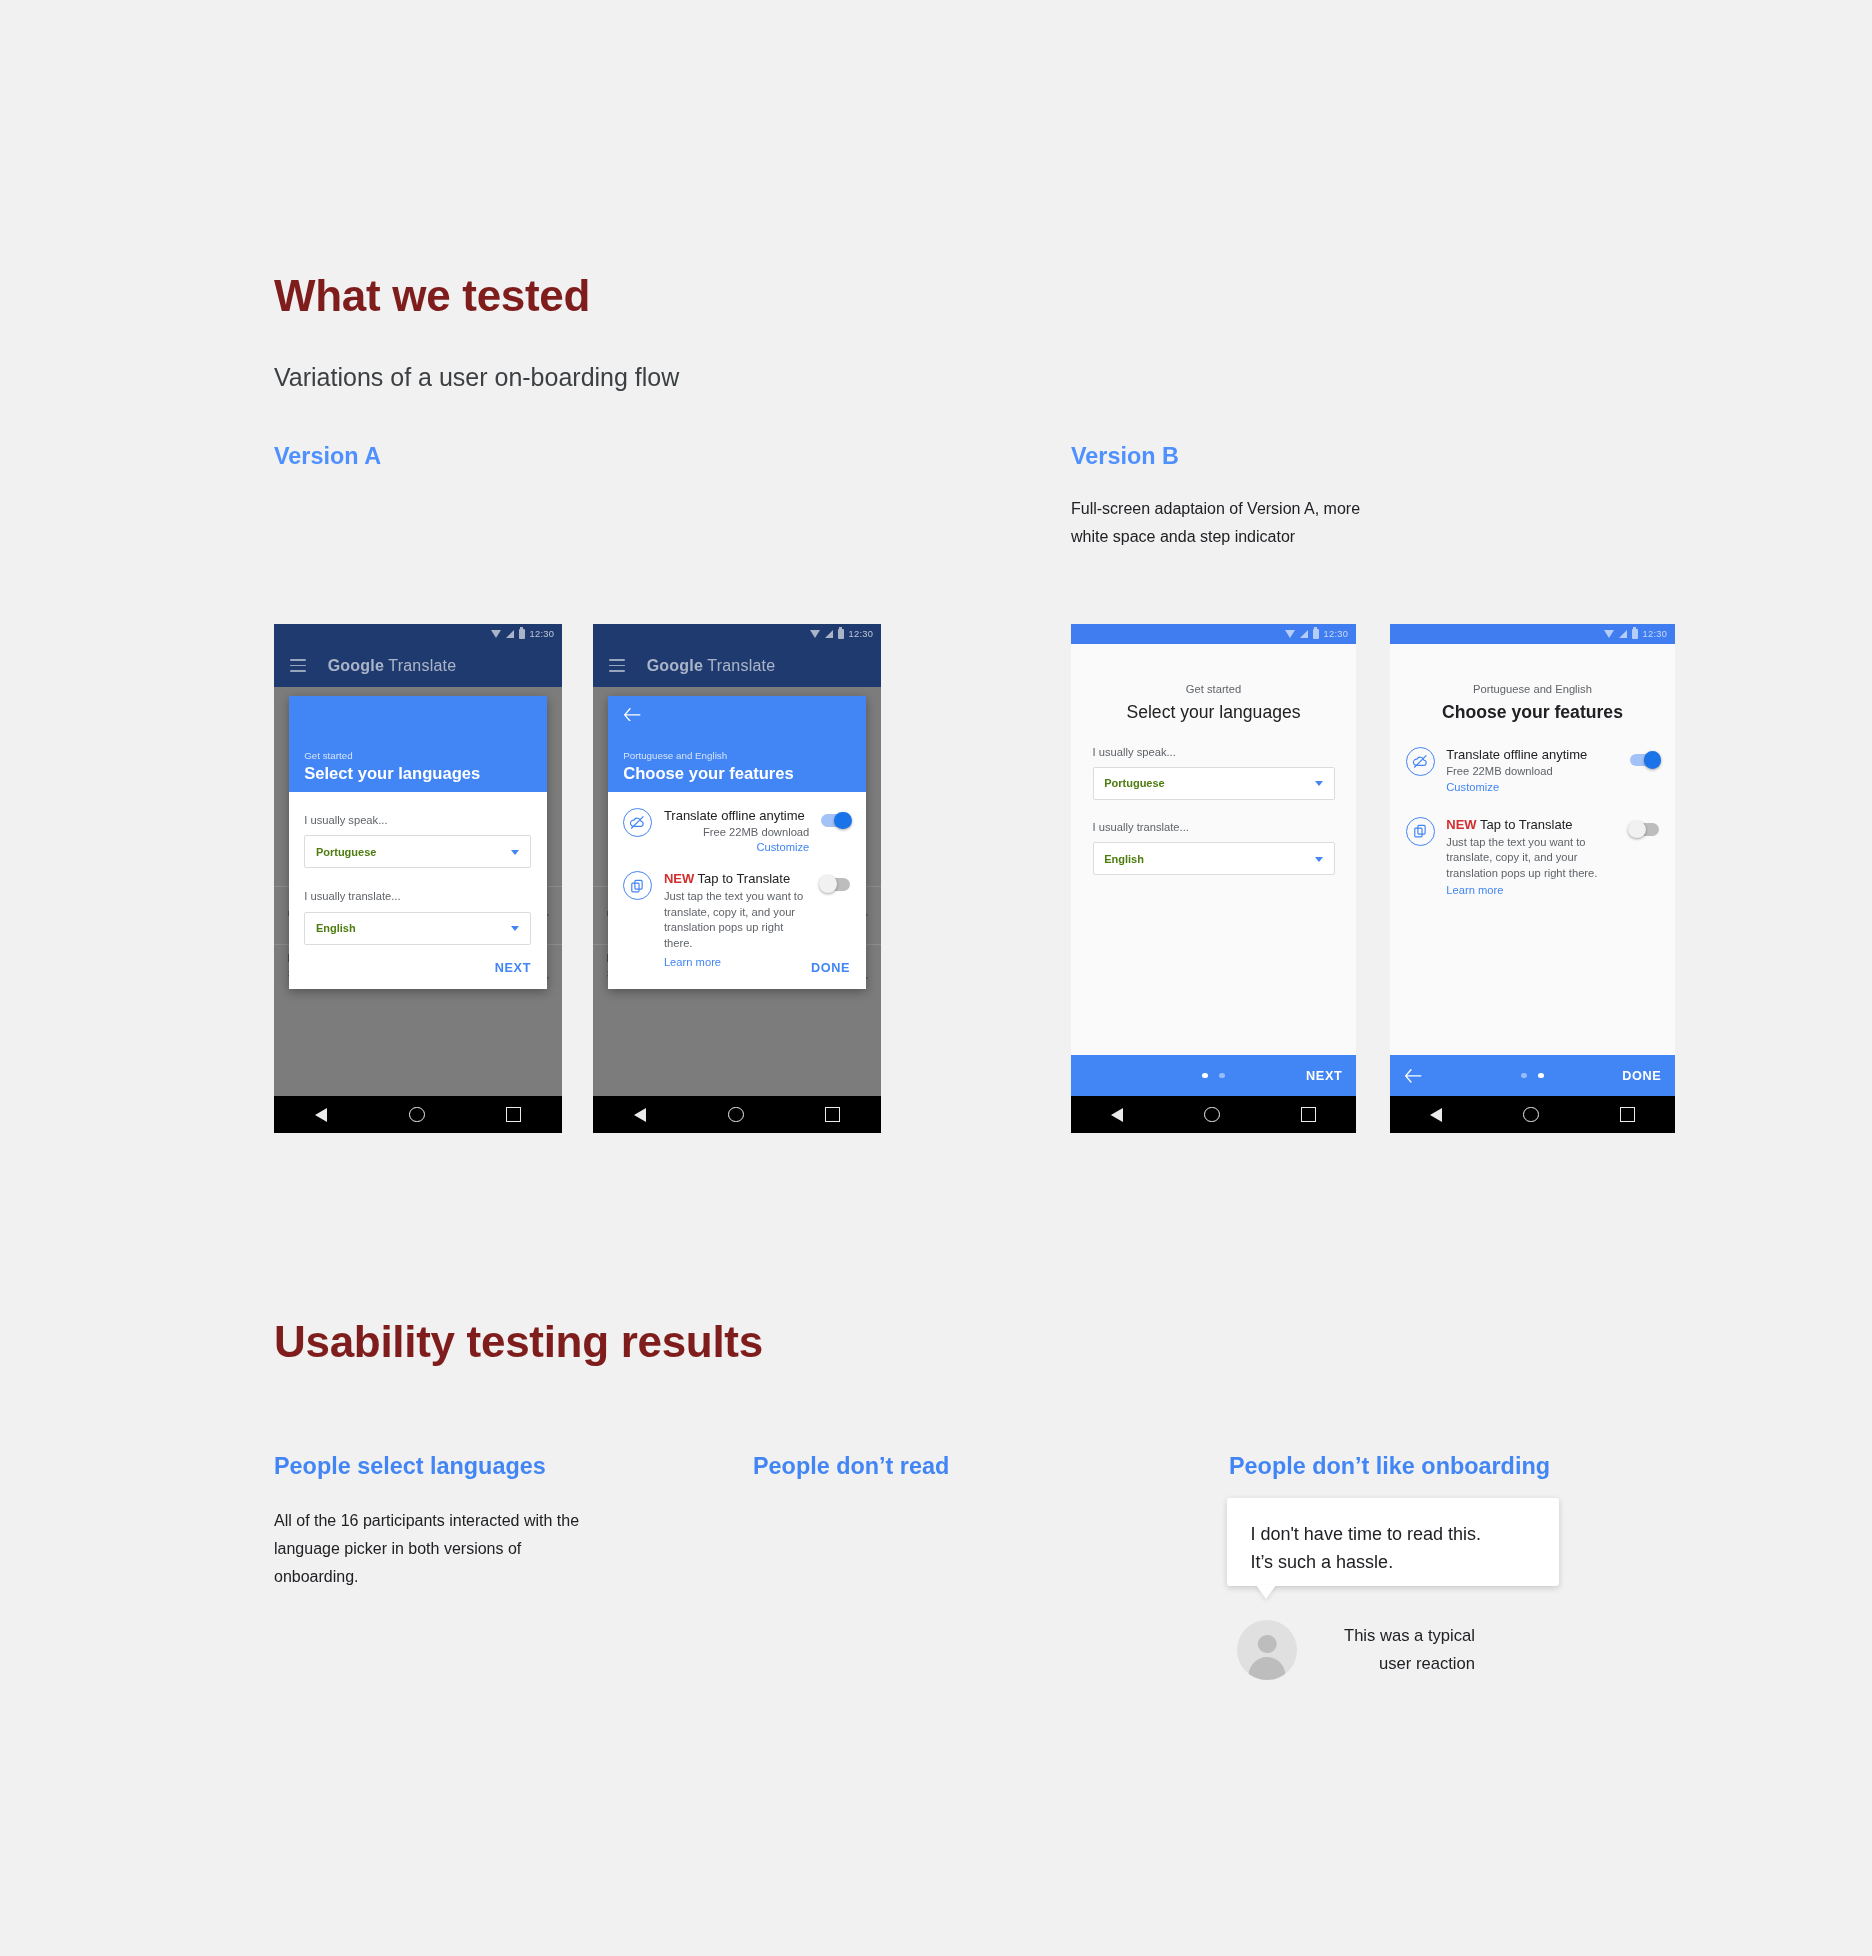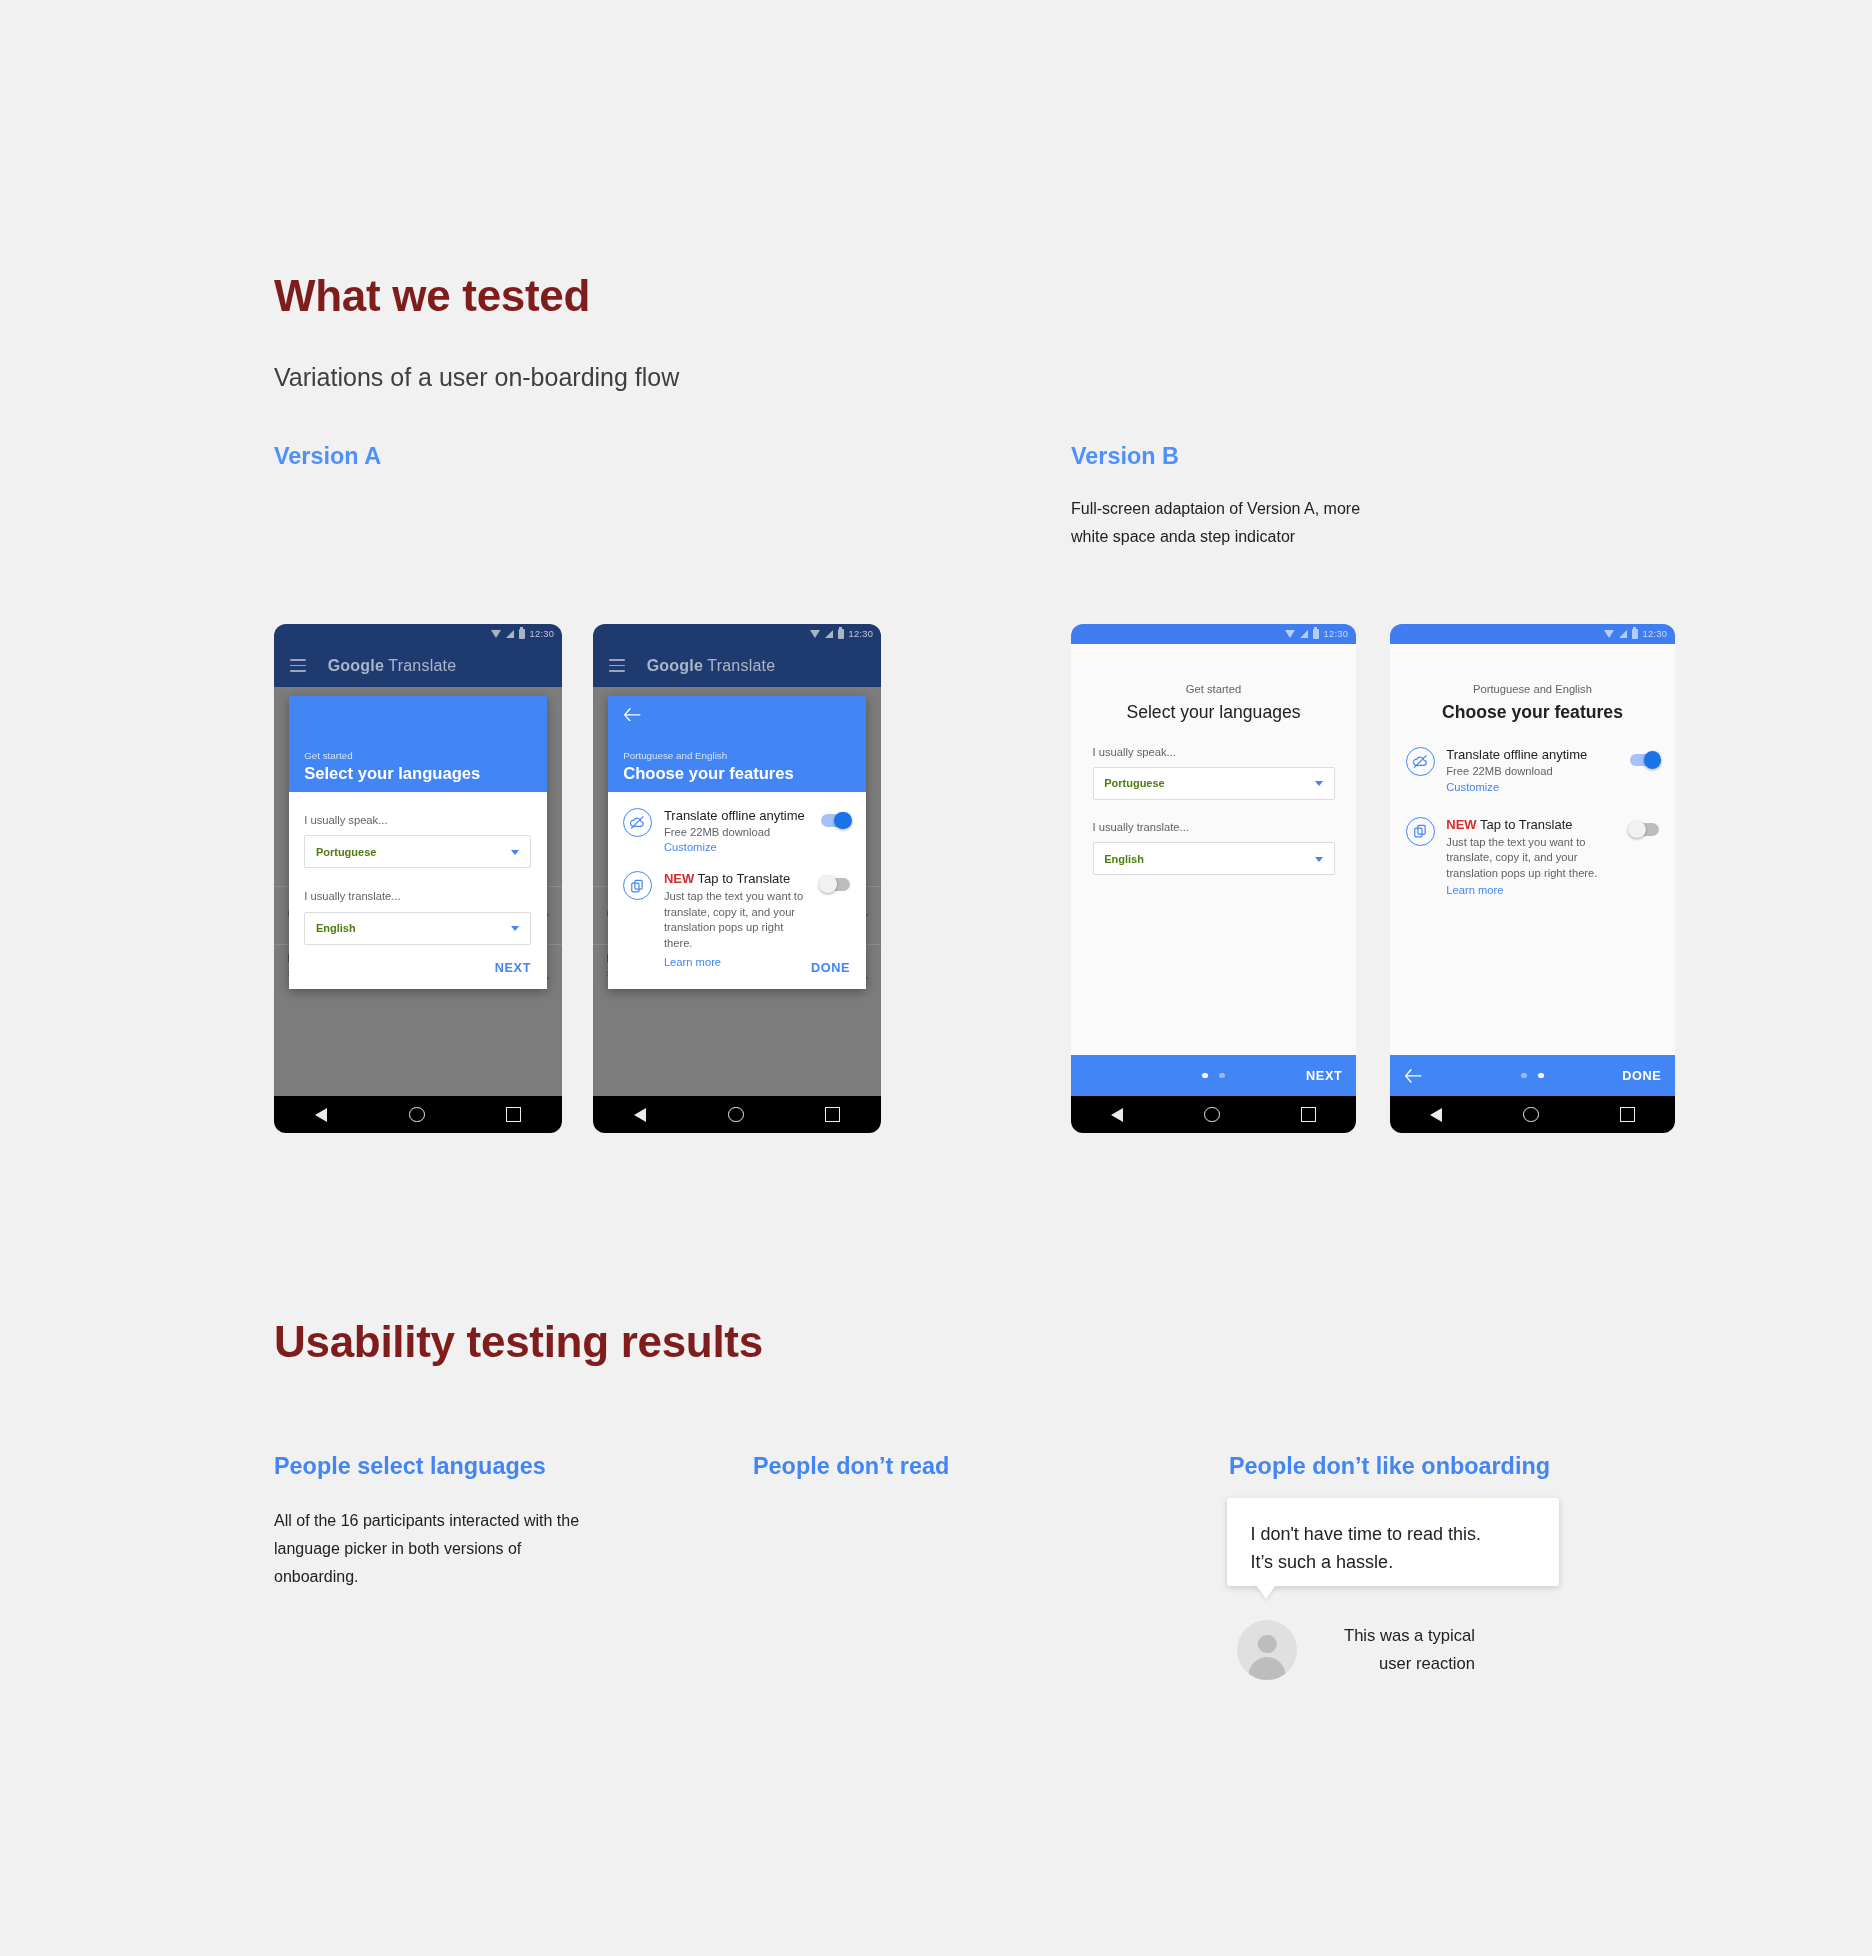--- a/index.html
+++ b/index.html
@@ -56,21 +56,20 @@
     font-size:16px;
     line-height:28px;
     color:#202124;
   }
 
   
   .phone{
     position:absolute;
     overflow:hidden;
     background:#fafafa;
-    border-radius:12px;
   }
   .navbar{
     position:absolute;
     left:0;right:0;bottom:0;
     height:37px;
     background:#000;
     display:flex;
     align-items:center;
     justify-content:space-around;
   }
@@ -417,21 +416,21 @@
 
         <div style="display:flex;gap:11.7px;align-items:flex-start;">
           <span class="feat-icon">
             <svg viewBox="0 0 24 24" width="16.6" height="16.6">
               <path d="M6.5 18h10.2a3.8 3.8 0 0 0 .6-7.55A5.6 5.6 0 0 0 7 8.8 4.6 4.6 0 0 0 6.5 18z" fill="none" stroke="#4285f4" stroke-width="1.7"></path>
               <line x1="3.2" y1="21" x2="20.8" y2="3.4" stroke="#4285f4" stroke-width="1.7"></line>
             </svg>
           </span>
           <span style="flex:1;">
             <span class="feat-title" style="display:block;">Translate offline anytime</span>
-            <span class="feat-sub" style="display:block;margin-top:2px;"><span>Free 22MB download</span> <span class="link">Customize</span></span>
+            <span class="feat-sub" style="display:block;margin-top:2px;text-align:right;"><span>Free 22MB download</span> <span class="link">Customize</span></span>
           </span>
           <span class="toggle on" style="margin-top:6.8px;">
               <span class="knob"></span>
             </span>
         </div>
 
         <div style="display:flex;gap:11.7px;align-items:flex-start;margin-top:15.6px;">
           <span class="feat-icon">
             <svg viewBox="0 0 24 24" width="16.6" height="16.6">
               <rect x="4" y="7.5" width="10.5" height="12.5" rx="1.4" fill="none" stroke="#4285f4" stroke-width="1.7"></rect>

